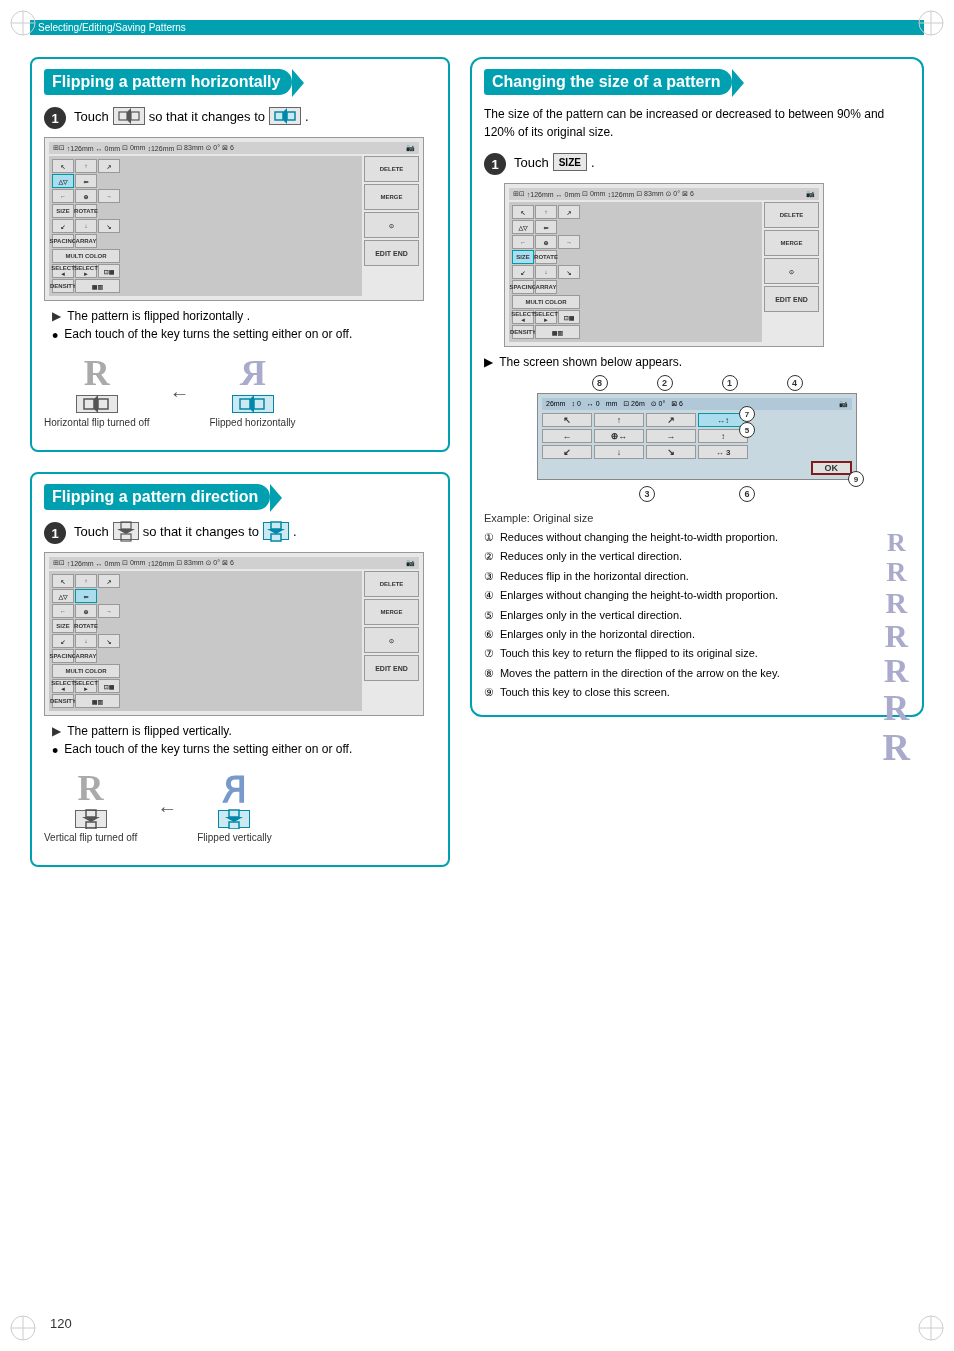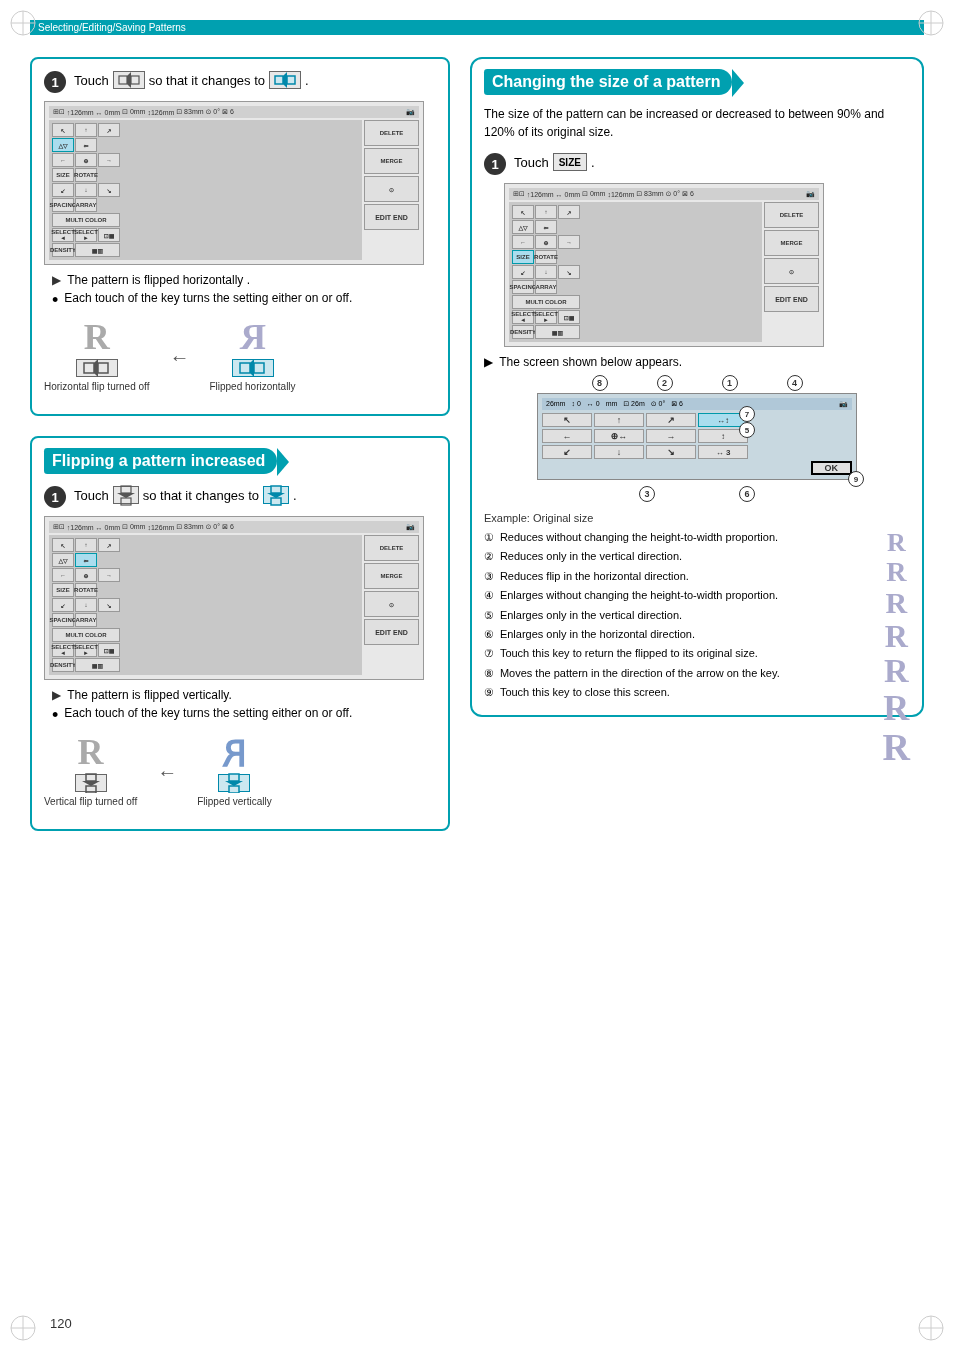--- a/index.html
+++ b/index.html
@@ -334,20 +334,21 @@
   
 
   
   <div class="section-header-bar">Selecting/Editing/Saving Patterns</div>
 
   <div class="content-area">
 
     <div class="left-col">
 
       <div class="section-box">
+        <div class="section-box-title">Flipping a pattern horizontally</div>
 
         
         <div class="step-row">
           <div class="step-circle">1</div>
           <div class="step-text">
             <span>Touch</span>
 
             <span class="icon-inline">
               <svg width="24" height="16" viewBox="0 0 24 16">
                 <rect x="2" y="4" width="8" height="8" fill="none" stroke="#555" stroke-width="1.2"></rect>
@@ -467,21 +468,21 @@
                 </svg>
               </span>
             </div>
             <span class="flip-label">Flipped horizontally</span>
           </div>
         </div>
 
       </div>
 
       <div class="section-box">
-        <div class="section-box-title">Flipping a pattern increased</div>
+        <div class="section-box-title">Flipping a pattern direction</div>
 
         
         <div class="step-row">
           <div class="step-circle">1</div>
           <div class="step-text">
             <span>Touch</span>
             <span class="icon-inline">
               <svg width="18" height="22" viewBox="0 0 18 22">
                 <rect x="4" y="2" width="10" height="7" fill="none" stroke="#555" stroke-width="1.2"></rect>
                 <polygon points="0,9 18,9 9,14" fill="#555"></polygon>
@@ -731,21 +732,21 @@
                 <span class="callout-num" style="position:absolute;top:-8px;right:-8px;font-size:8px;background:#fff">5</span>
               </div>
 
               <div class="mbtn" style="font-size:9px">↙</div>
               <div class="mbtn" style="font-size:9px">↓</div>
               <div class="mbtn" style="font-size:9px">↘</div>
               <div class="mbtn" style="font-size:8px">↔ 3</div>
             </div>
 
             <div style="display:flex;justify-content:flex-end;margin-top:2px">
-              <div class="mbtn" style="padding:0 12px;font-size:9px;border:2px solid #000000;position:relative">
+              <div class="mbtn" style="padding:0 12px;font-size:9px;border:2px solid #7f1d1d;position:relative">
                 OK
                 <span class="callout-num" style="position:absolute;bottom:-14px;right:-14px;font-size:8px;background:#fff">9</span>
               </div>
             </div>
           </div>
 
           <div style="display:flex;justify-content:space-around;margin-top:6px;padding:0 60px">
             <span class="callout-num">3</span>
             <span class="callout-num">6</span>
           </div>

